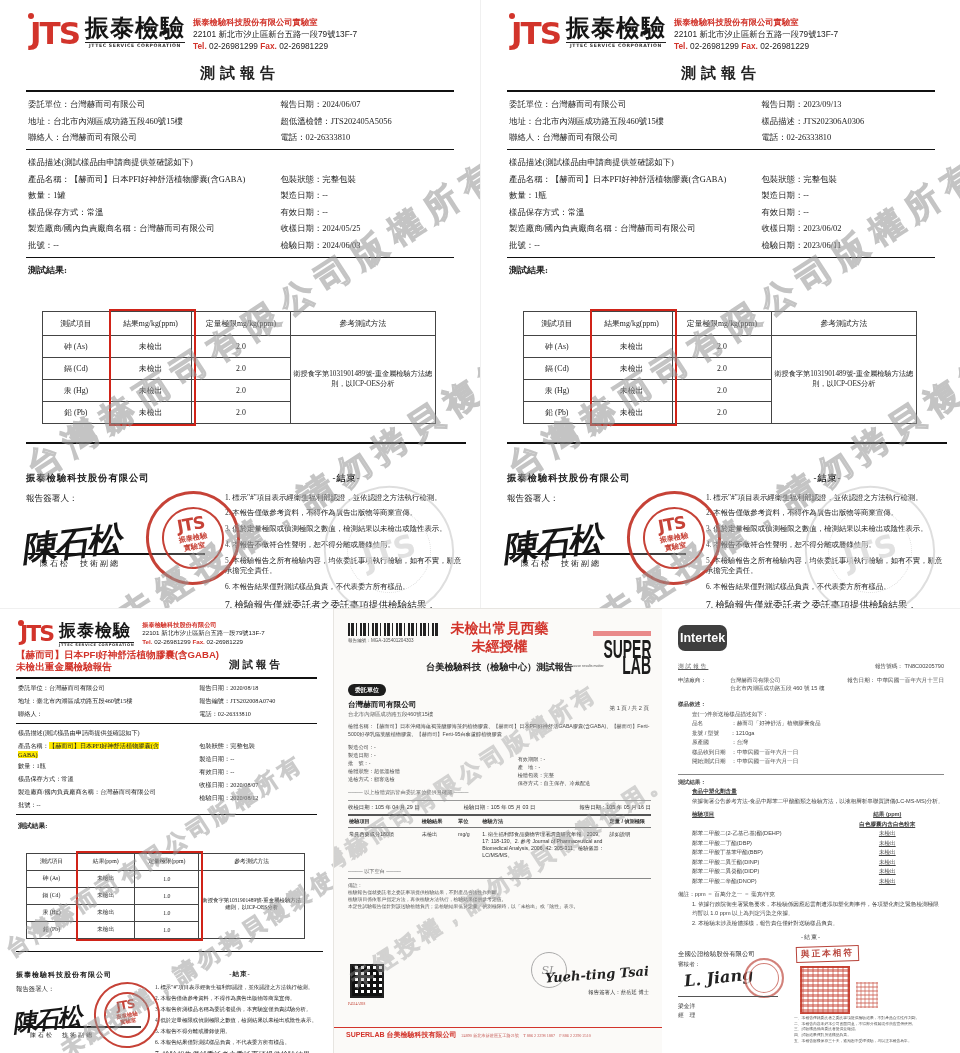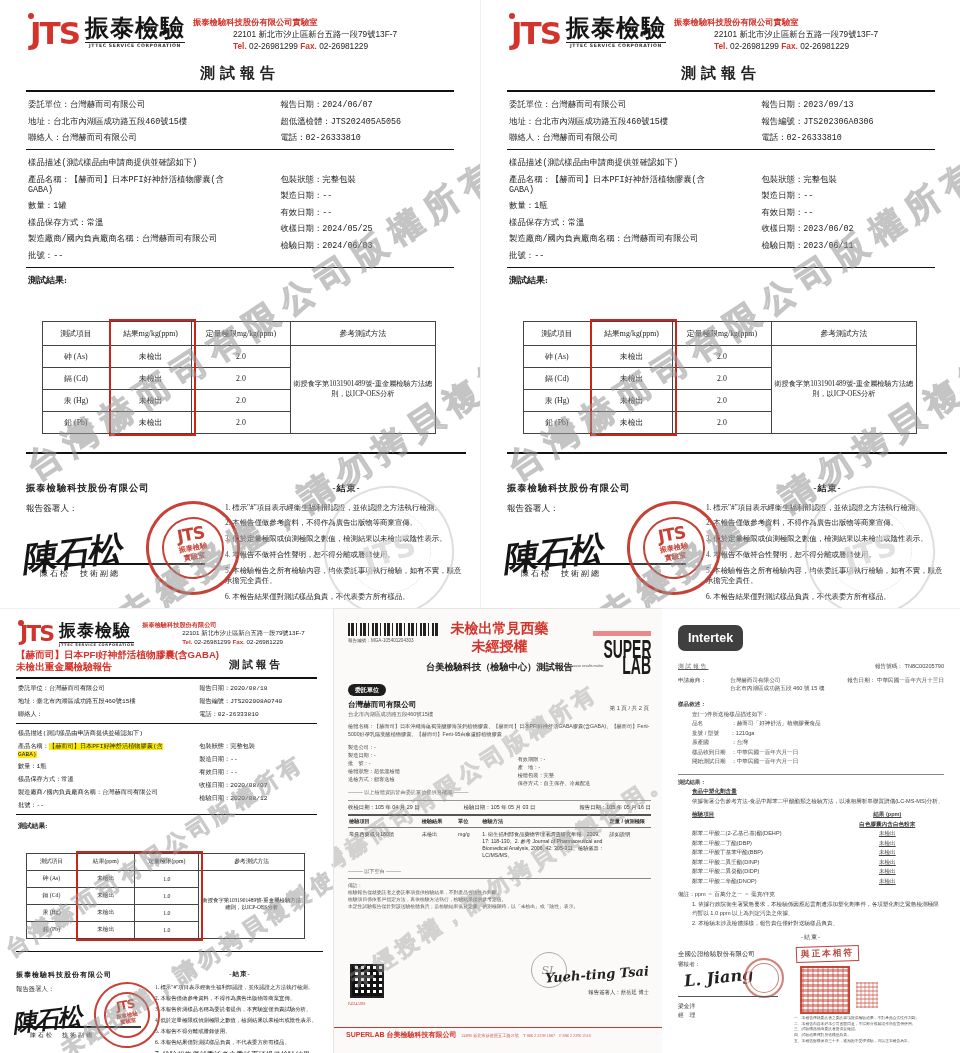--- a/index.html
+++ b/index.html
@@ -17,27 +17,27 @@
   .logo-row{display:flex;align-items:flex-start;}
   .jts-logo{position:relative;font-family:"DejaVu Sans","Liberation Sans",sans-serif;font-weight:800;
             font-size:31px;color:#d2342b;letter-spacing:-2px;line-height:1;padding:8px 6px 0 4px;}
   .jts-logo .jdot{position:absolute;left:2px;top:3px;width:6px;height:6px;border-radius:50%;background:#d2342b;}
   .brand-block{padding-top:5px;}
   .brand{font-size:24px;font-weight:700;color:#151515;font-family:"Liberation Sans","DejaVu Sans",sans-serif;line-height:1.05;letter-spacing:1px;}
   .brand-sub{font-size:4.6px;font-weight:700;letter-spacing:.6px;color:#333;border-top:1.5px solid #222;margin-top:2px;
              font-family:"DejaVu Sans",sans-serif;text-align:center;}
   .head-right{margin-left:8px;padding-top:6px;font-family:"Liberation Sans","DejaVu Sans",sans-serif;line-height:1.45;}
   .hr-red{color:#d2342b;font-weight:700;font-size:8.3px;}
-  .hr-black{font-size:8.3px;color:#222;margin-left:40px;}
+  .hr-black{font-size:8.3px;color:#222;}
   .red{color:#d2342b;font-weight:700;}
 
   .doc-title{text-align:center;font-size:15px;font-weight:700;letter-spacing:5px;margin-top:12px;}
   .rule-thick{border-top:2.5px solid #111;margin-top:7px;}
   .rule{border-top:1.5px solid #111;}
-  .info{display:flex;font-size:8.4px;padding:7px 2px 6px 2px;font-family:Liberation Mono, monospace;}
+  .info{display:flex;font-size:8.4px;padding:7px 2px 6px 2px;}
   .colflex{display:flex;flex-direction:column;gap:5.5px;}
   .col-l{width:56%;} .col-r{width:44%;margin-left:34px;}
   .sec-label{font-weight:700;font-size:9px;padding:6px 0 0 2px;}
 
   .tablewrap{position:relative;margin:34px 18px 0 16px;}
   .rtable{border-collapse:collapse;width:100%;font-size:7.8px;}
   .rtable th,.rtable td{border:1px solid #444;text-align:center;padding:0 2px;height:21px;}
   .rtable th{font-weight:400;height:23px;}
   .method-cell{font-size:7.2px;padding:4px;}
   .redbox{position:absolute;border:2px solid #d02318;top:-2px;bottom:-2px;pointer-events:none;}
@@ -139,21 +139,21 @@
            display:flex;align-items:center;justify-content:center;font-style:italic;color:#999;font-size:11px;font-family:"DejaVu Serif",serif;}
   .sl-sig{position:absolute;right:14px;bottom:72px;font-family:"DejaVu Serif",serif;font-style:italic;font-weight:700;font-size:13px;transform:rotate(-4deg);color:#222;}
   .sl-signer{position:absolute;right:14px;bottom:58px;font-size:5.4px;color:#333;}
   .sl-footer{position:absolute;left:0;right:0;bottom:14px;border-top:1.5px solid #d2342b;padding:2px 8px 0 12px;display:flex;align-items:baseline;gap:5px;}
   .sl-f1{color:#d2342b;font-weight:800;font-size:7px;font-family:"Liberation Sans",sans-serif;}
   .sl-f2{color:#c45550;font-size:4.2px;}
 
   
   #doc5 .inner{padding:16px 16px 0 16px;font-family:"Liberation Sans","DejaVu Sans",sans-serif;color:#333;}
   .itk-row{display:flex;align-items:flex-start;}
-  .itk-logo{background:#3f3f3f;color:#fff;font-weight:700;font-size:12.5px;border-radius:7px;padding:6px 10px;font-family:"Liberation Sans",sans-serif;}
+  .itk-logo{background:#3f3f3f;color:#fff;font-weight:700;font-size:12.5px;border-radius:7px;padding:6px 2px;font-family:"Liberation Sans",sans-serif;}
   .itk-titles{flex:1;text-align:center;margin-top:2px;}
   .itk-t1{color:#d2342b;font-weight:800;font-size:10.6px;}
   .itk-t2{color:#d2342b;font-weight:800;font-size:10.6px;margin-top:8px;}
   .itk-meta{display:flex;justify-content:space-between;margin-top:12px;font-size:5.6px;color:#444;}
   .itk-report-label{text-decoration:underline;letter-spacing:2px;color:#555;}
   .itk-line{display:flex;margin-top:6px;font-size:5.6px;color:#444;}
   .itk-line .k{width:52px;flex:none;}
   .itk-body{font-size:5.6px;color:#444;line-height:1.7;}
   .itk-sec{margin-top:7px;font-weight:700;}
   .itk-ind{padding-left:14px;}
@@ -326,21 +326,21 @@
       <div class="doc-title">測試報告</div>
       <div class="rule-thick"></div>
       <div class="info">
         <div class="colflex col-l">
           <div>委託單位：台灣赫而司有限公司</div>
           <div>地址：台北市內湖區成功路五段460號15樓</div>
           <div>聯絡人：台灣赫而司有限公司</div>
         </div>
         <div class="colflex col-r">
           <div>報告日期：2023/09/13</div>
-          <div>報告編號：JTS202306A0306</div>
+          <div>樣品描述：JTS202306A0306</div>
           <div>電話：02-26333810</div>
         </div>
       </div>
       <div class="rule"></div>
       <div class="info" style="flex-direction:column;gap:5.5px;">
         <div>樣品描述(測試樣品由申請商提供並確認如下)</div>
         <div style="display:flex;">
           <div class="colflex col-l">
             <div>產品名稱：【赫而司】日本PFI好神舒活植物膠囊(含GABA)</div>
             <div>數量：1瓶</div>

